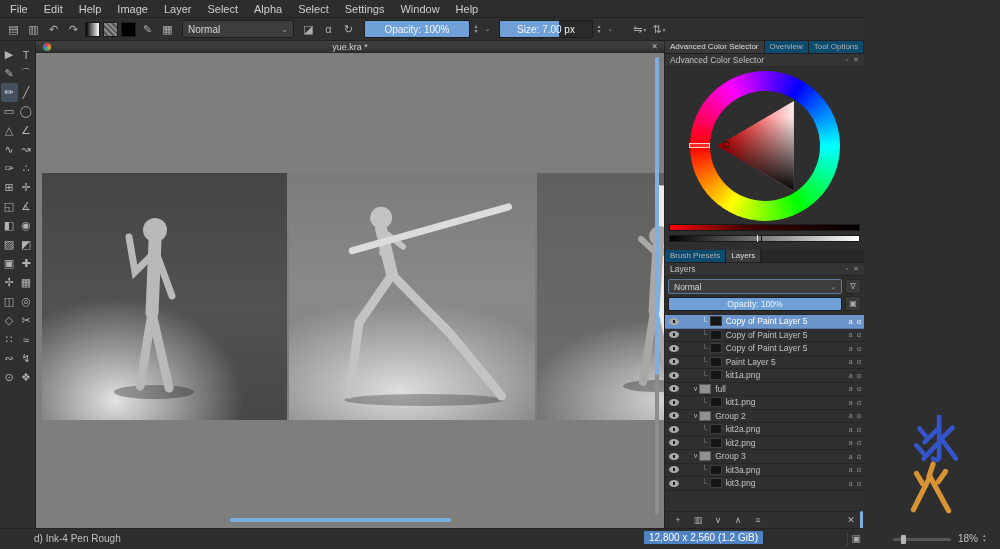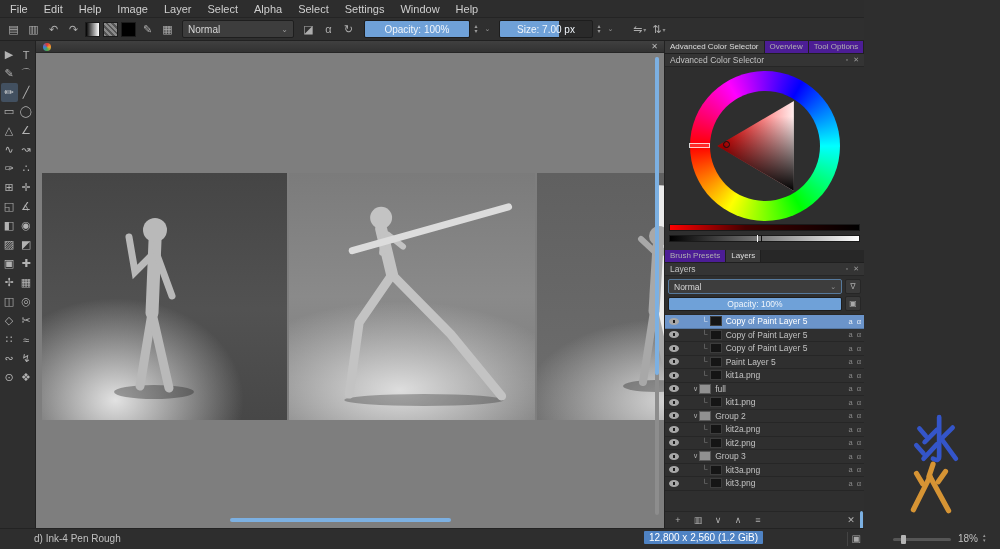--- a/index.html
+++ b/index.html
@@ -52,21 +52,21 @@
 .half-disc{position:absolute;left:118px;top:12px;width:77px;height:152px;background:#ebebeb;border-radius:0 77px 77px 0/0 76px 76px 0}
 .white-strip{width:6px;height:247px;background:#f2f2f2;flex:none}
 .fig-svg{position:absolute;inset:0;width:100%;height:100%}
 .hscroll-thumb{position:absolute;left:194px;bottom:6px;width:221px;height:4px;background:#7cb0e2;border-radius:2px}
 .vscroll-track{position:absolute;right:5px;top:4px;width:4px;height:458px;background:#8d8d8d;border-radius:2px}
 .vscroll-thumb{position:absolute;right:5px;top:4px;width:4px;height:318px;background:#7cb0e2;border-radius:2px}
 
 
 .right-panel{width:200px;flex:none;background:#2e2e2e;border-left:1px solid #222;display:flex;flex-direction:column;position:relative;min-height:0}
 .panel-tabs{height:13px;display:flex;background:#272727;border-bottom:1px solid #1f1f1f;flex:none}
-.ptab{padding:0 5px;font-size:8px;line-height:12px;color:#b0b0b0;background:#4c1d95;border-right:1px solid #1f1f1f;white-space:nowrap}
+.ptab{padding:0 5px;font-size:8px;line-height:12px;color:#b0b0b0;background:#0c4a6e;border-right:1px solid #1f1f1f;white-space:nowrap}
 .ptab.active{background:#3a3a3a;color:#ddd}
 .docker-header{height:13px;flex:none;display:flex;align-items:center;padding:0 5px;font-size:8.5px;color:#c2c2c2;background:#343434;border-bottom:1px solid #262626}
 .dk-icons{margin-left:auto;display:flex;gap:5px;font-size:7px;color:#999}
 .wheel-wrap{padding:4px 0 1px;flex:none}
 .wheel{width:150px;height:150px;margin:0 auto;border-radius:50%;position:relative;background:conic-gradient(from 270deg,#f00,#f0f,#00f,#0ff,#0f0,#ff0,#f00)}
 .hole{position:absolute;inset:20px;border-radius:50%;background:#2e2e2e;z-index:1}
 .tri{position:absolute;inset:26px;z-index:2;clip-path:polygon(2% 50%,80% 4%,80% 96%);background:linear-gradient(to bottom,rgba(0,0,0,0) 20%,#000 96%),linear-gradient(to right,#f00 8%,#fff 85%)}
 .hue-marker{position:absolute;left:0;top:73px;width:19px;height:3px;background:#ff2a2a;box-shadow:0 0 0 1px rgba(255,255,255,.8);z-index:3}
 .tri-cursor{position:absolute;left:33px;top:70px;width:7px;height:7px;border:1px solid #111;border-radius:50%;z-index:3}
 .strip{height:7px;margin:2px 4px;border:1px solid #1a1a1a}
@@ -280,20 +280,21 @@
         <span class="tool">↯</span>
 
         <span class="tool">⊙</span>
 
         <span class="tool">❖</span>
       </div>
 
     <div class="canvas-area">
       <div class="subwin-titlebar">
         <span class="subwin-icon"></span>
+        <span class="subwin-title">yue.kra *</span>
         <span class="subwin-close">✕</span>
       </div>
       <div class="canvas">
         <div class="artwork">
           <div class="art-panel p1">
             <svg class="fig-svg" viewBox="0 0 245 247">
               <ellipse cx="112" cy="219" rx="40" ry="7" fill="rgba(25,25,25,0.35)"></ellipse>
               <g stroke="#b9b9b9" stroke-linecap="round" fill="none">
                 <path d="M113 68 L110 140" stroke-width="13"></path>
                 <path d="M110 140 L98 213" stroke-width="9"></path>

